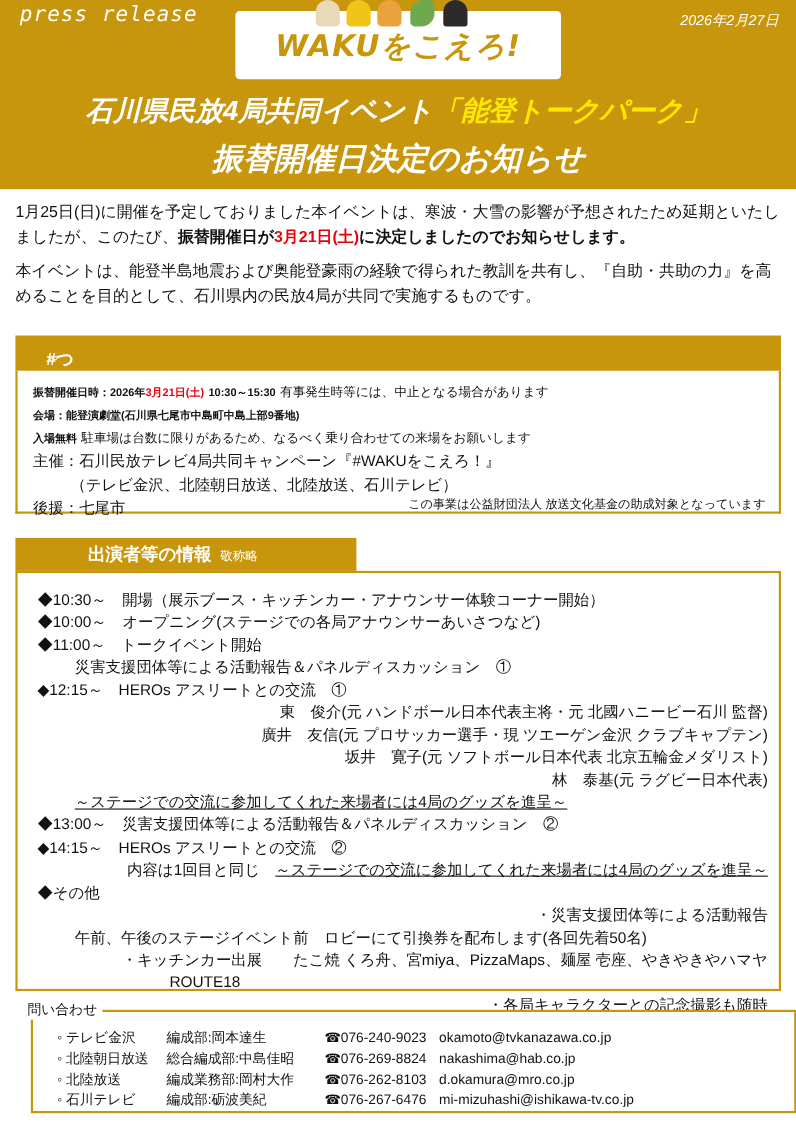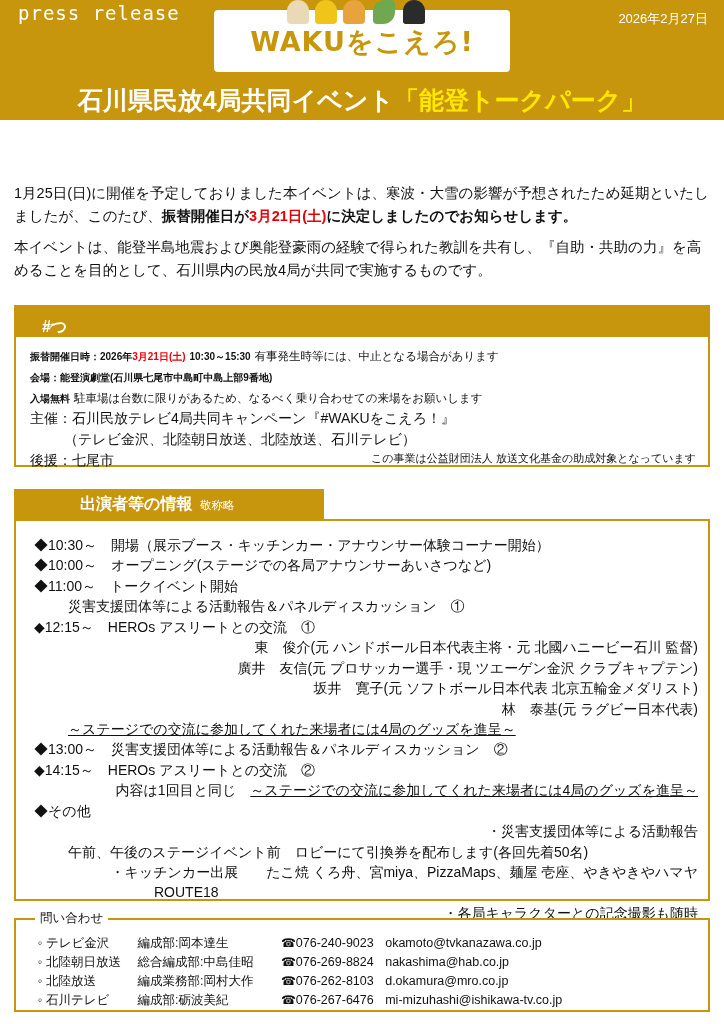--- a/index.html
+++ b/index.html
@@ -13,22 +13,23 @@
     position: relative;
     width: 724px; height: 1024px;
     background: #ffffff;
     overflow: hidden;
   }
 
   
   .header-band {
     position: absolute;
     left: 0; top: 0;
-    width: 724px; height: 120px;
+    width: 724px; height: 172px;
     background: #c8960c;
+    font-style: italic;
   }
   .press-release {
     position: absolute;
     left: 18px; top: 2px;
     color: #ffffff;
     font-size: 19px;
     letter-spacing: 1px;
     font-family: "DejaVu Sans Mono", monospace;
   }
   .date-top {
@@ -178,30 +179,30 @@
     color: #111;
   }
   .perf-box .row { white-space: nowrap; }
   .perf-box .ul { text-decoration: underline; }
   .indent2 { padding-left: 18px; text-align: right; }
   .indent3 { padding-left: 34px; }
 
   
   .contact-label {
     position: absolute;
-    left: 35px; top: 910px;
+    left: 20px; top: 910px;
     font-size: 12.5px;
     color: #111;
     background: #ffffff;
     padding: 0 5px;
     z-index: 3;
   }
   .contact-box {
     position: absolute;
-    left: 14px; top: 918px;
+    left: 28px; top: 918px;
     width: 696px; height: 94px;
     border: 2px solid #c8960c;
     padding: 14px 0 0 22px;
     font-size: 12.5px;
     line-height: 1.52;
     color: #111;
   }
   .contact-box .nm { display: inline-block; }
   .tel-ico { font-size: 12px; }
 </style>

